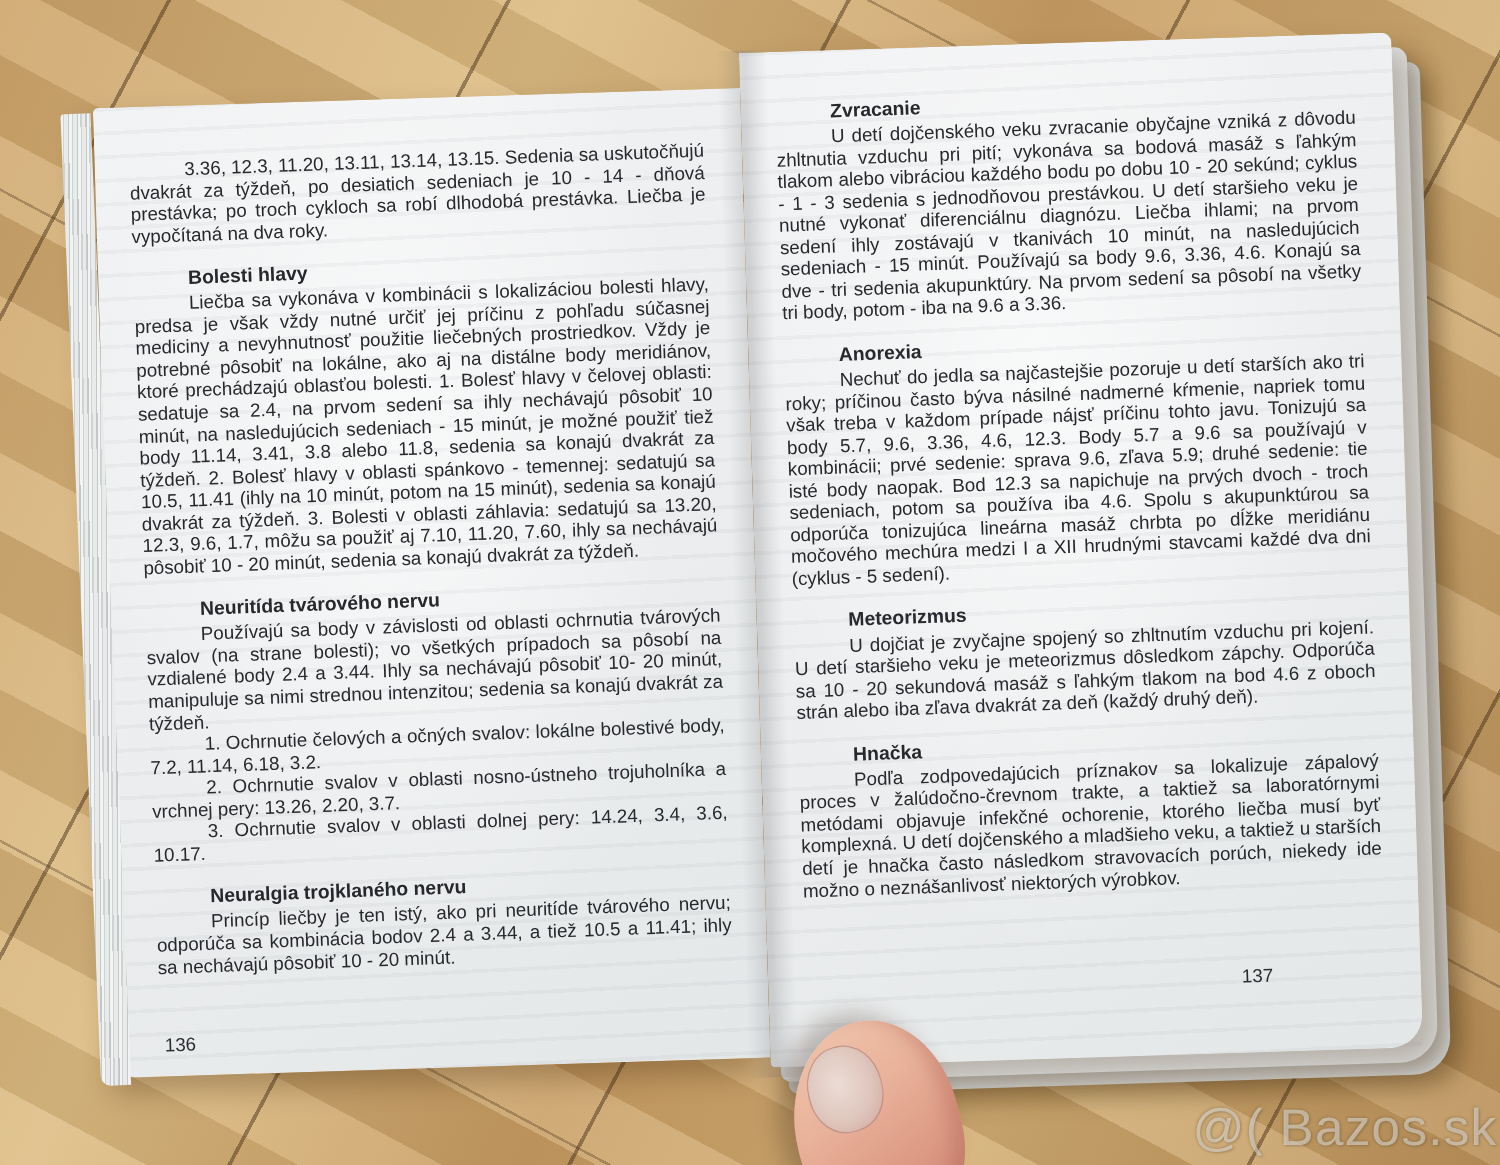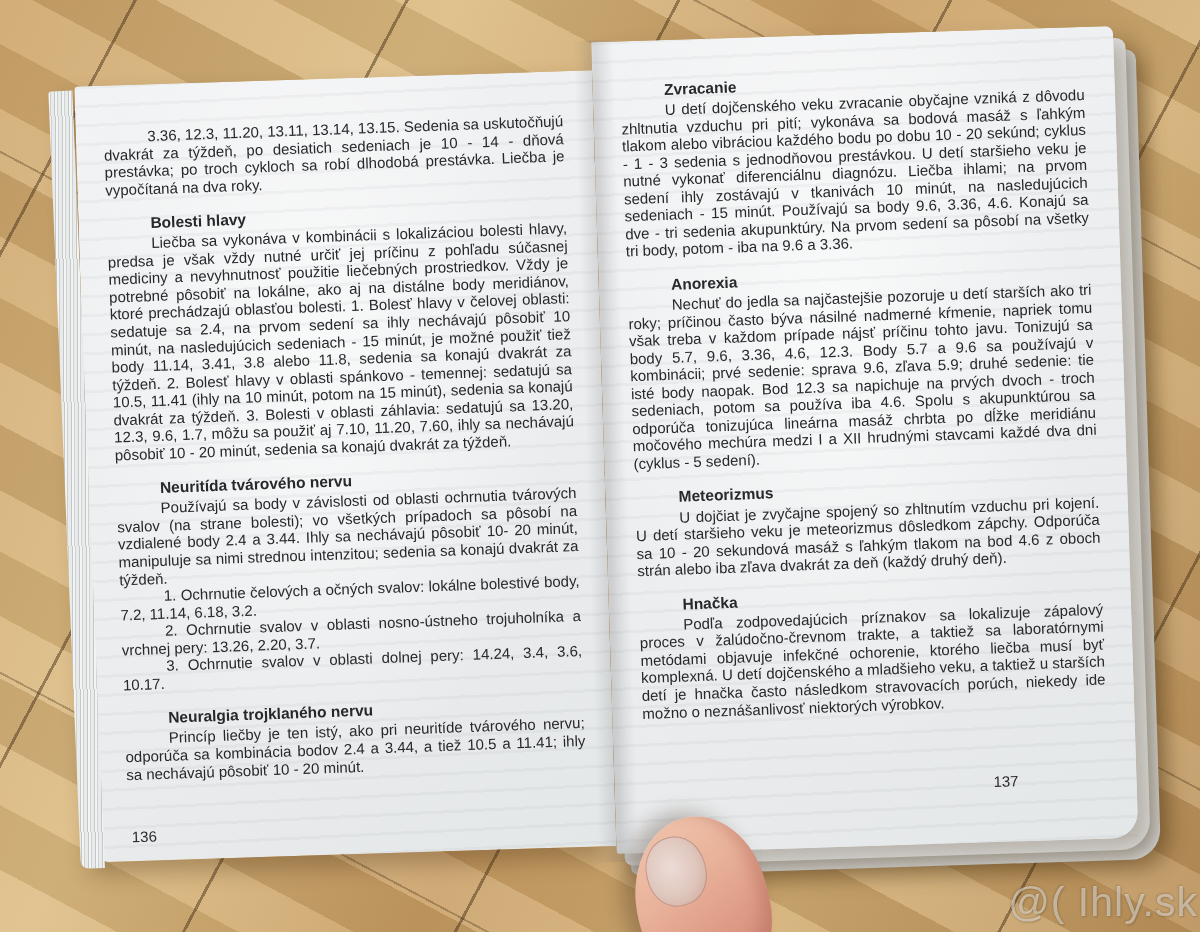--- a/index.html
+++ b/index.html
@@ -140,13 +140,13 @@
     <div class="page-number pn-right">137</div>
   </div>
 
   <div class="gutter"></div>
 </div>
 
 <div class="thumb">
   <div class="nail"></div>
 </div>
 
-<div class="watermark">@( Ihly.sk</div>
+<div class="watermark">@( Bazos.sk</div>
 
 </body></html>

